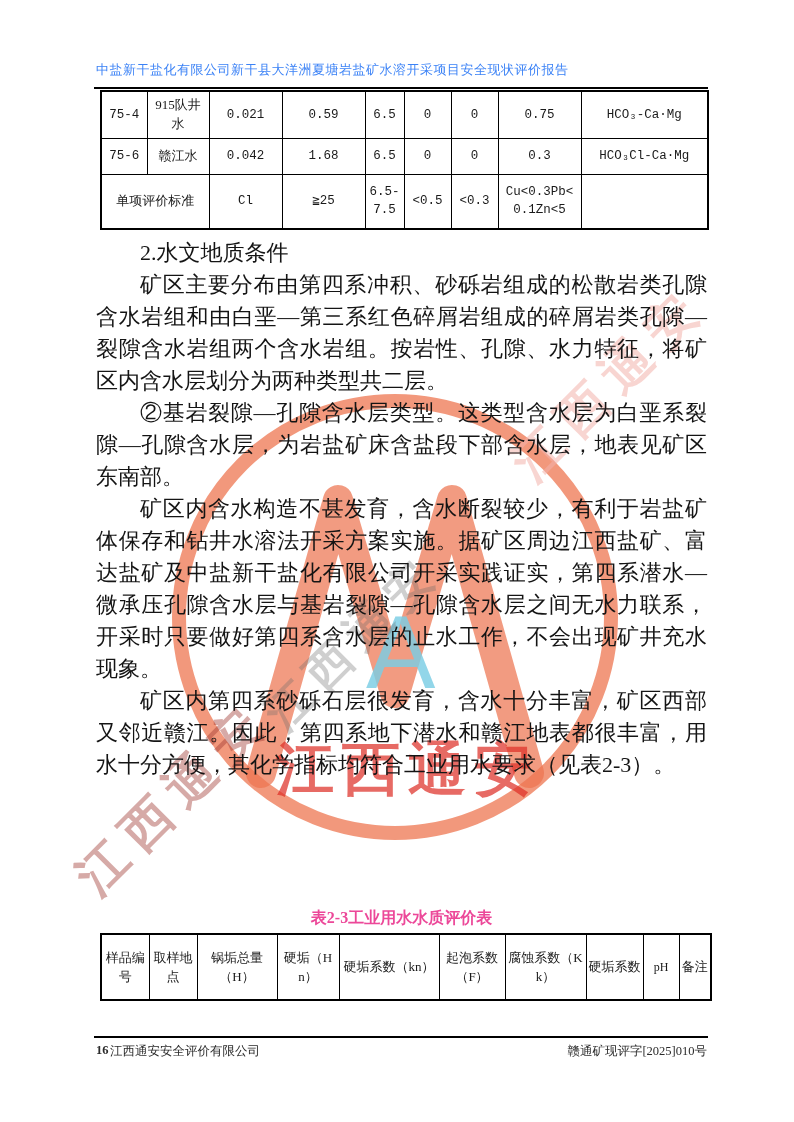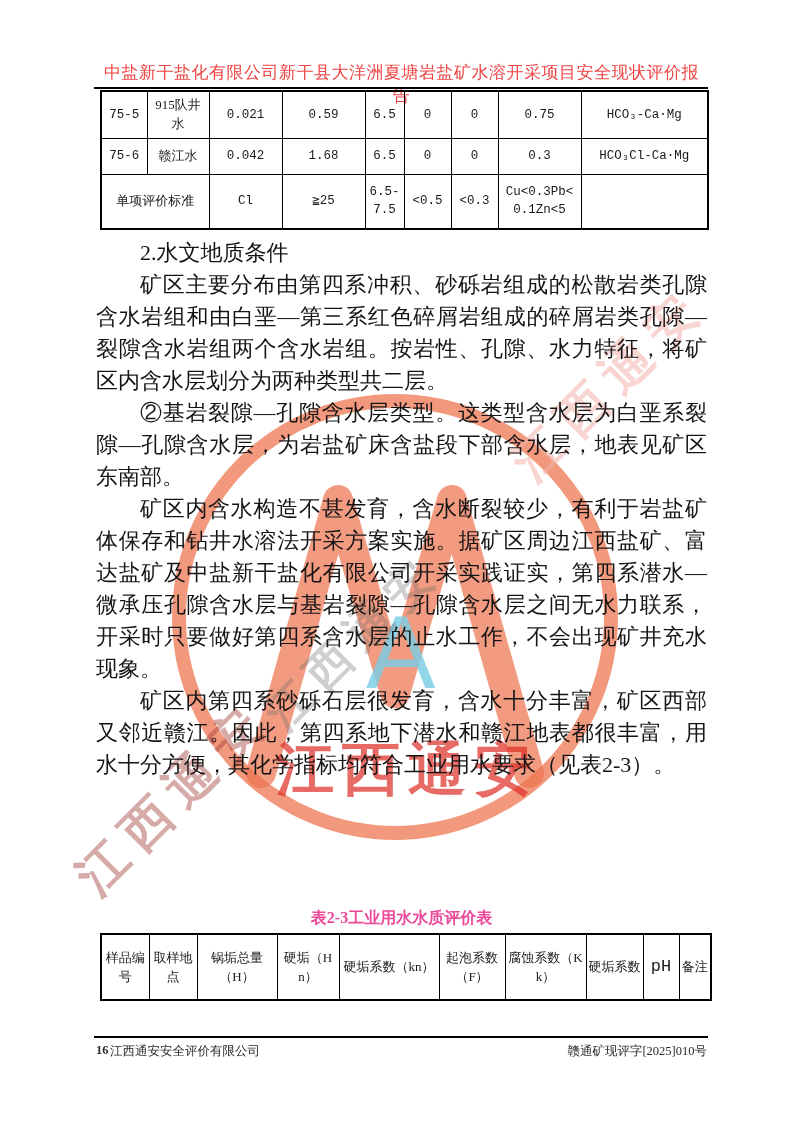--- a/index.html
+++ b/index.html
@@ -23,21 +23,21 @@
     position:absolute; white-space:nowrap; font-weight:bold;
     transform-origin:left top; transform:rotate(-45deg);
   }
   .wm-diag-gray  { left:252px; top:700px; font-size:46px; letter-spacing:10px; color:rgba(105,105,105,0.32); }
   .wm-diag-dred  { left:62px;  top:862px; font-size:50px; letter-spacing:12px; color:rgba(158,52,46,0.42); }
   .wm-diag-pink  { left:498px; top:448px; font-size:50px; letter-spacing:12px; color:rgba(242,178,172,0.55); }
   
   .content { position:absolute; inset:0; z-index:2; }
   .header-title {
     position:absolute; top:61px; left:96px; width:611px;
-    text-align:center; font-size:17px; color:#ef4444; letter-spacing:0.5px;
+    text-align:left; font-size:13px; color:#3b82f6; letter-spacing:0.5px;
   }
   .header-rule { position:absolute; top:87px; left:94px; width:614px; height:2px; background:#000; }
   .footer-rule { position:absolute; top:1036px; left:94px; width:614px; height:2px; background:#000; }
   .footer-row {
     position:absolute; top:1043px; left:96px; width:611px;
     font-size:12.5px; color:#2b2b2b;
   }
   .footer-company { position:absolute; left:14px; top:0; }
   .footer-page    { position:absolute; left:0; width:100%; text-align:left; top:0;font-weight:bold; }
   .footer-doc     { position:absolute; right:0; top:0;text-align:right; }
@@ -61,21 +61,21 @@
   }
   .tbl-bottom {
     position:absolute; top:933px; left:100px; width:610px;
     font-size:13px; border:2px solid #000;padding-left:37px;
   }
   .tbl-bottom th {
     border:1px solid #000; font-weight:normal; text-align:center;
     vertical-align:middle; height:66px; padding:1px 2px; line-height:1.5;
     word-break:break-all;
   }
-  .tbl-bottom .ph-cell { font-family:Liberation Mono, monospace; font-size:17px; }
+  .tbl-bottom .ph-cell { font-family:Liberation Serif, serif; font-size:12px; }
   
   .body-text {
     position:absolute; top:237px; left:96px; width:611px;
     font-size:22px; line-height:32px; text-align:justify; color:#141414;
   }
   .body-text p { text-indent:2em; }
 </style>
 </head>
 <body>
 
@@ -105,21 +105,21 @@
           <col style="width:73px">
         <col style="width:83px">
           <col style="width:39px">
           <col style="width:47px">
         <col style="width:47px">
           <col style="width:83px">
           <col style="width:127px">
       </colgroup>
       <tbody>
           <tr>
-        <td class="num">75-5</td>
+        <td class="num">75-4</td>
         <td>915队井水</td>
         <td class="num">0.021</td>
         <td class="num">0.59</td>
         <td class="num">6.5</td>
         <td class="num">0</td>
         <td class="num">0</td>
         <td class="num">0.75</td>
         <td class="num">HCO₃-Ca·Mg</td>
       </tr>
       <tr>

